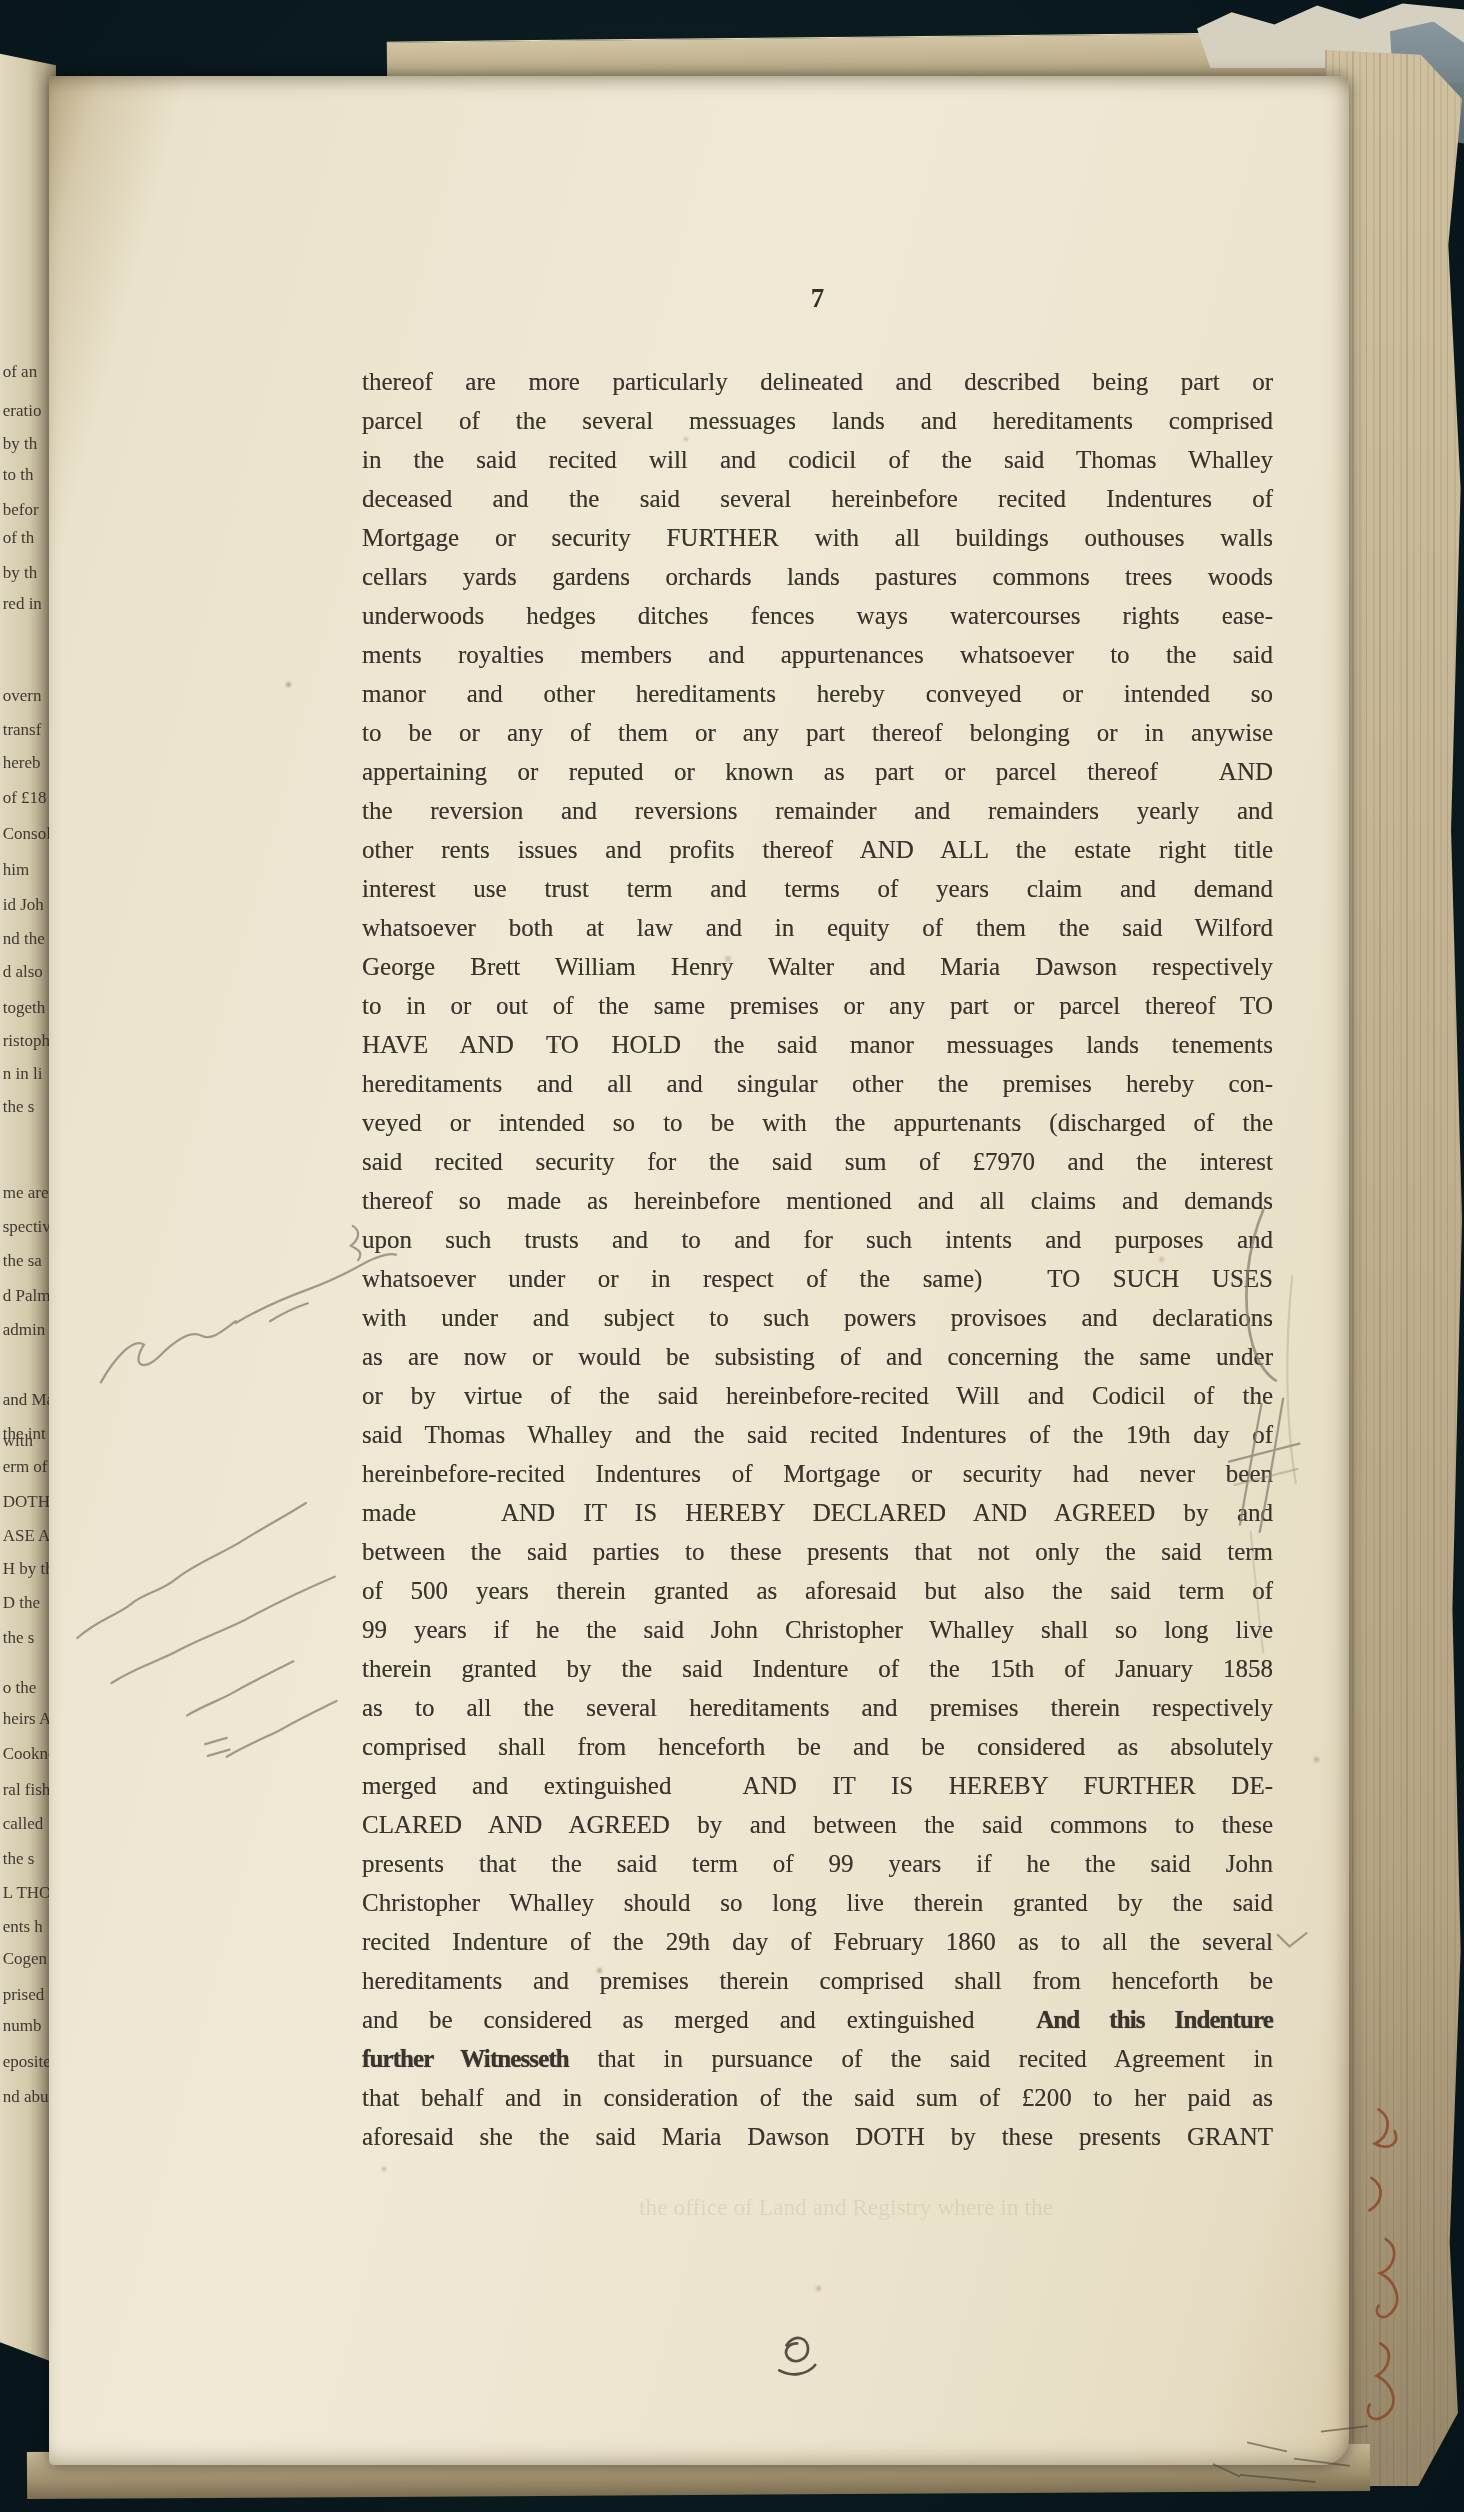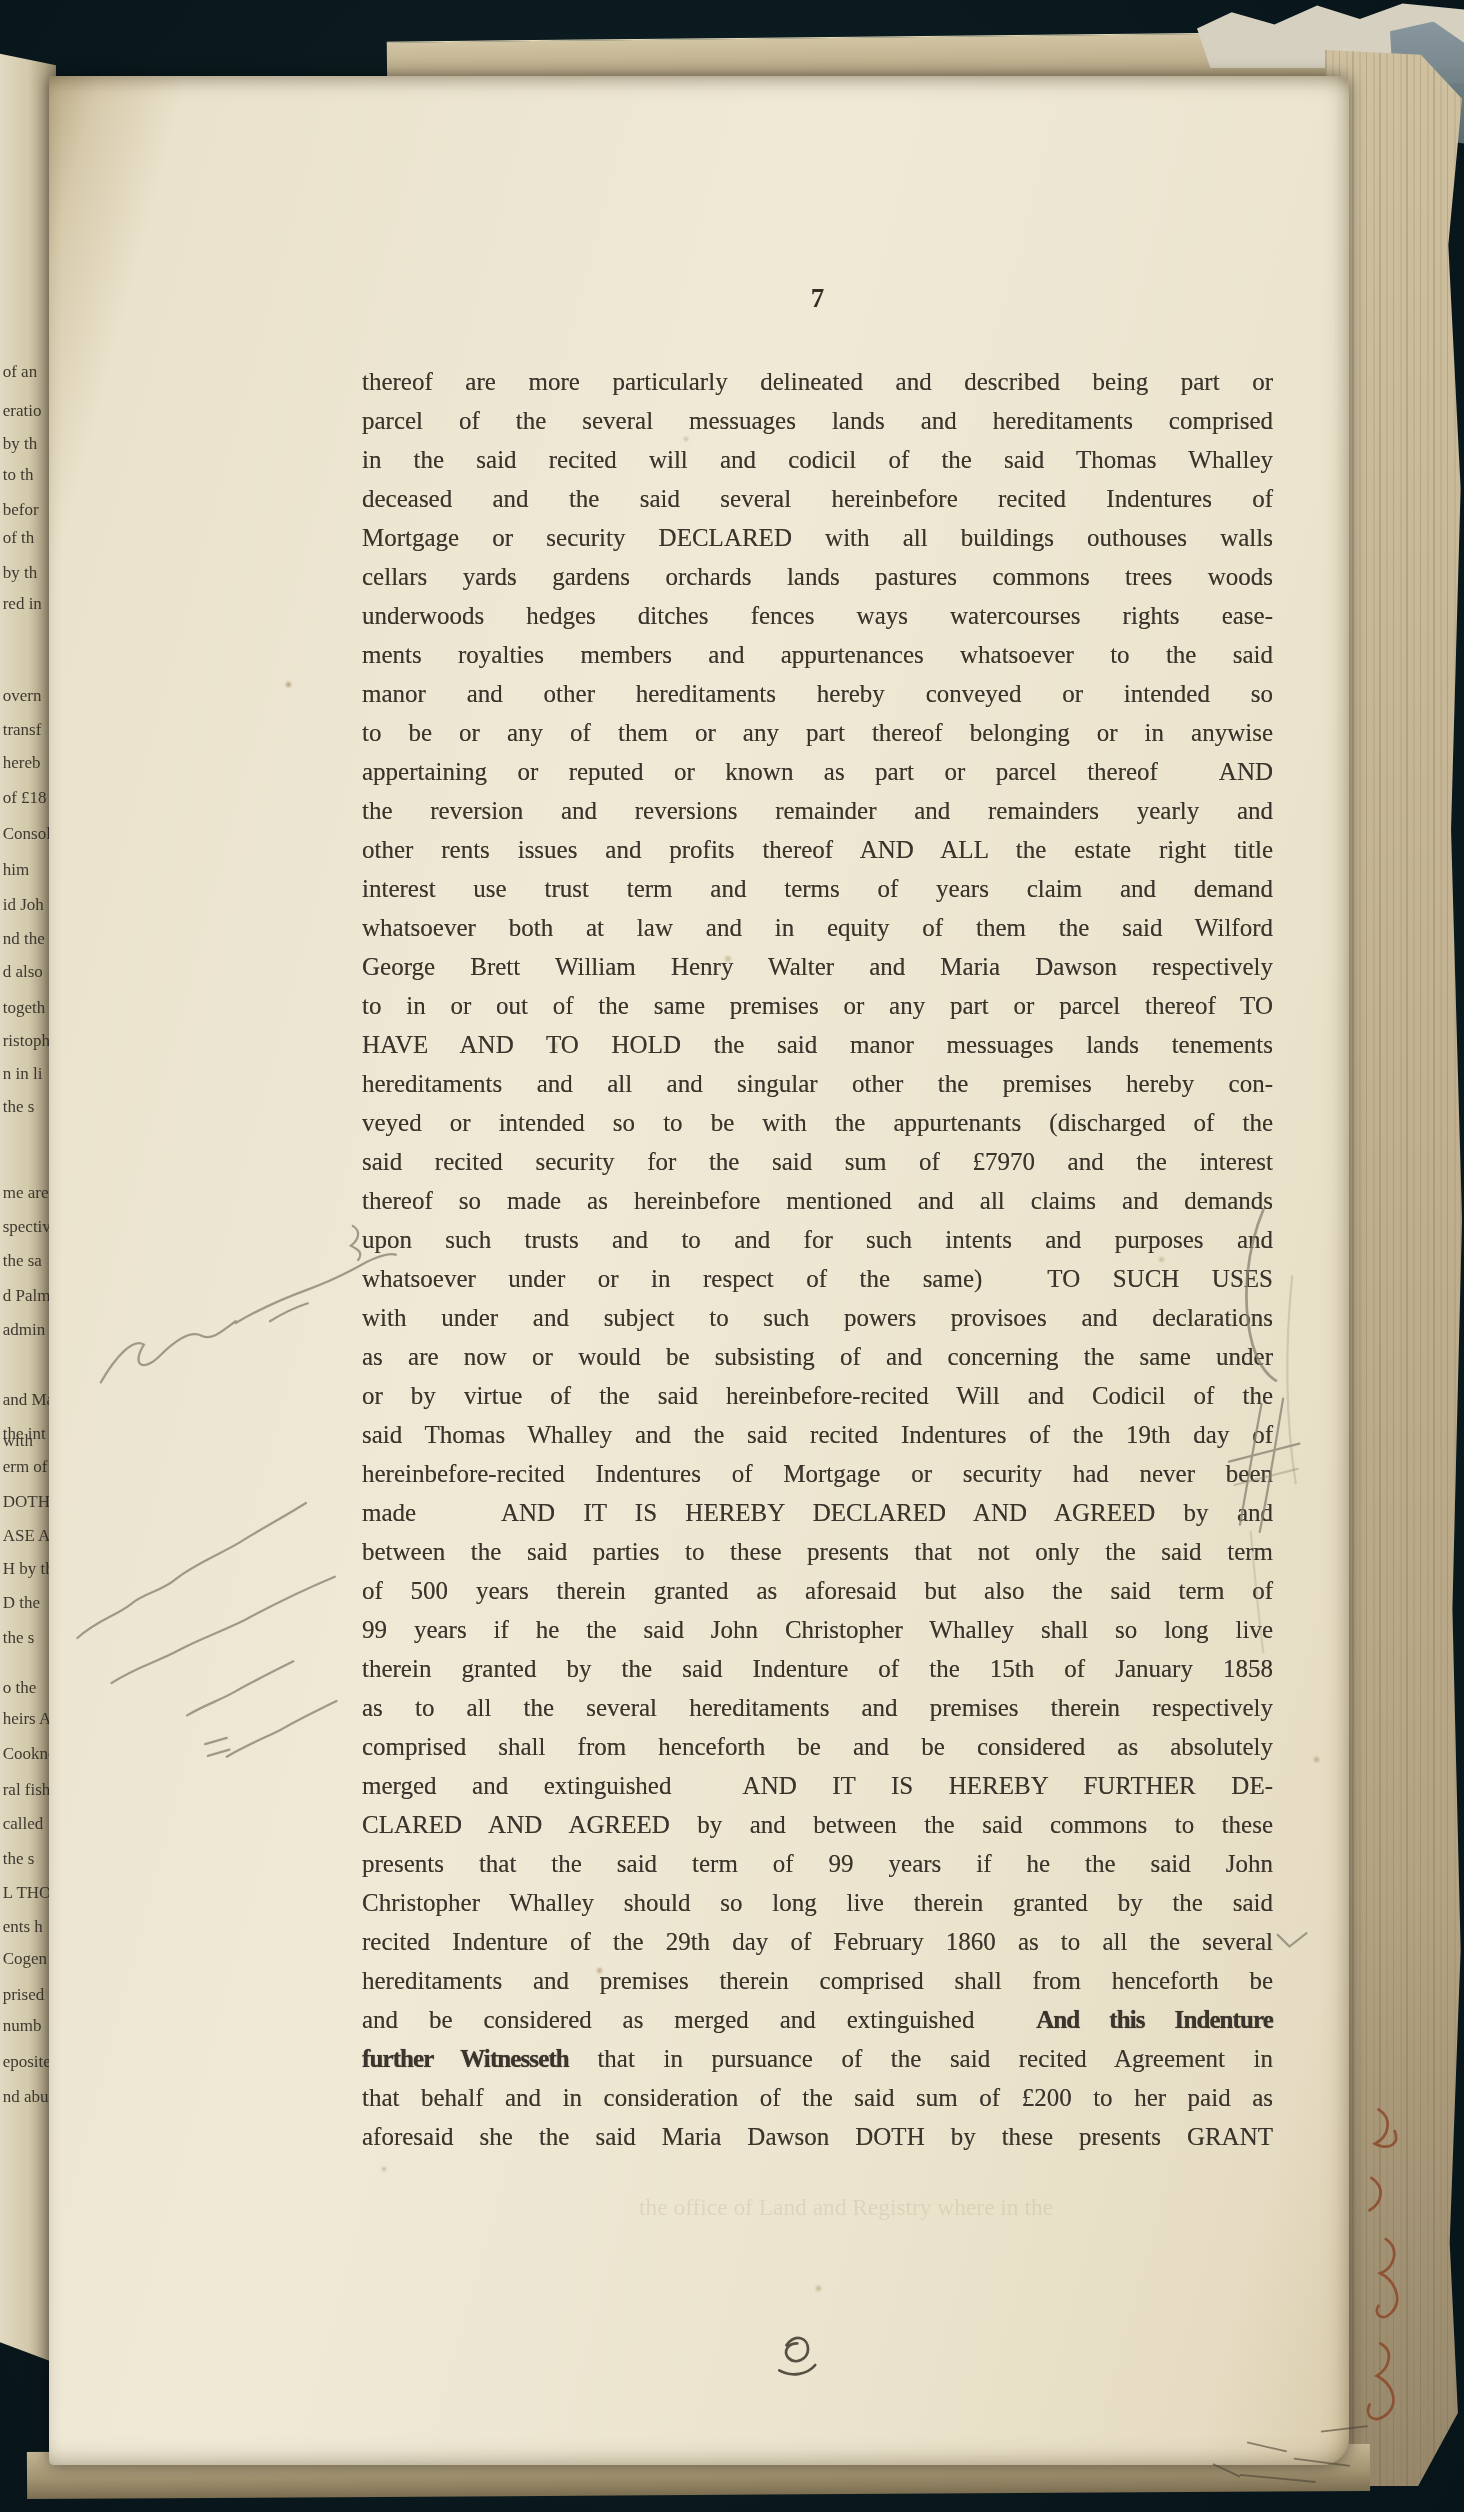--- a/index.html
+++ b/index.html
@@ -132,21 +132,21 @@
   <div class="spot" style="left:1010px;top:578px;width:3.6px;height:3.6px;background:rgba(138,106,58,.3);"></div>
   <div class="spot" style="left:684px;top:437px;width:3.6px;height:3.6px;background:rgba(138,106,58,.35);"></div>
   <div class="spot" style="left:1314px;top:1757px;width:4.5px;height:4.5px;background:rgba(124,92,52,.35);"></div>
 
   <div class="page-num">7</div>
   <div class="body-lines">
       <div class="line">thereof are more particularly delineated and described being part or</div>
       <div class="line">parcel of the several messuages lands and hereditaments comprised</div>
       <div class="line">in the said recited will and codicil of the said Thomas Whalley</div>
       <div class="line">deceased and the said several hereinbefore recited Indentures of</div>
-      <div class="line">Mortgage or security DECLARED with all buildings outhouses walls</div>
+      <div class="line">Mortgage or security FURTHER with all buildings outhouses walls</div>
       <div class="line">cellars yards gardens orchards lands pastures commons trees woods</div>
       <div class="line">underwoods hedges ditches fences ways watercourses rights ease-</div>
       <div class="line">ments royalties members and appurtenances whatsoever to the said</div>
       <div class="line">manor and other hereditaments hereby conveyed or intended so</div>
       <div class="line">to be or any of them or any part thereof belonging or in anywise</div>
       <div class="line">appertaining or reputed or known as part or parcel thereof&nbsp;&nbsp;AND</div>
       <div class="line">the reversion and reversions remainder and remainders yearly and</div>
       <div class="line">other rents issues and profits thereof AND ALL the estate right title</div>
       <div class="line">interest use trust term and terms of years claim and demand</div>
       <div class="line">whatsoever both at law and in equity of them the said Wilford</div>

